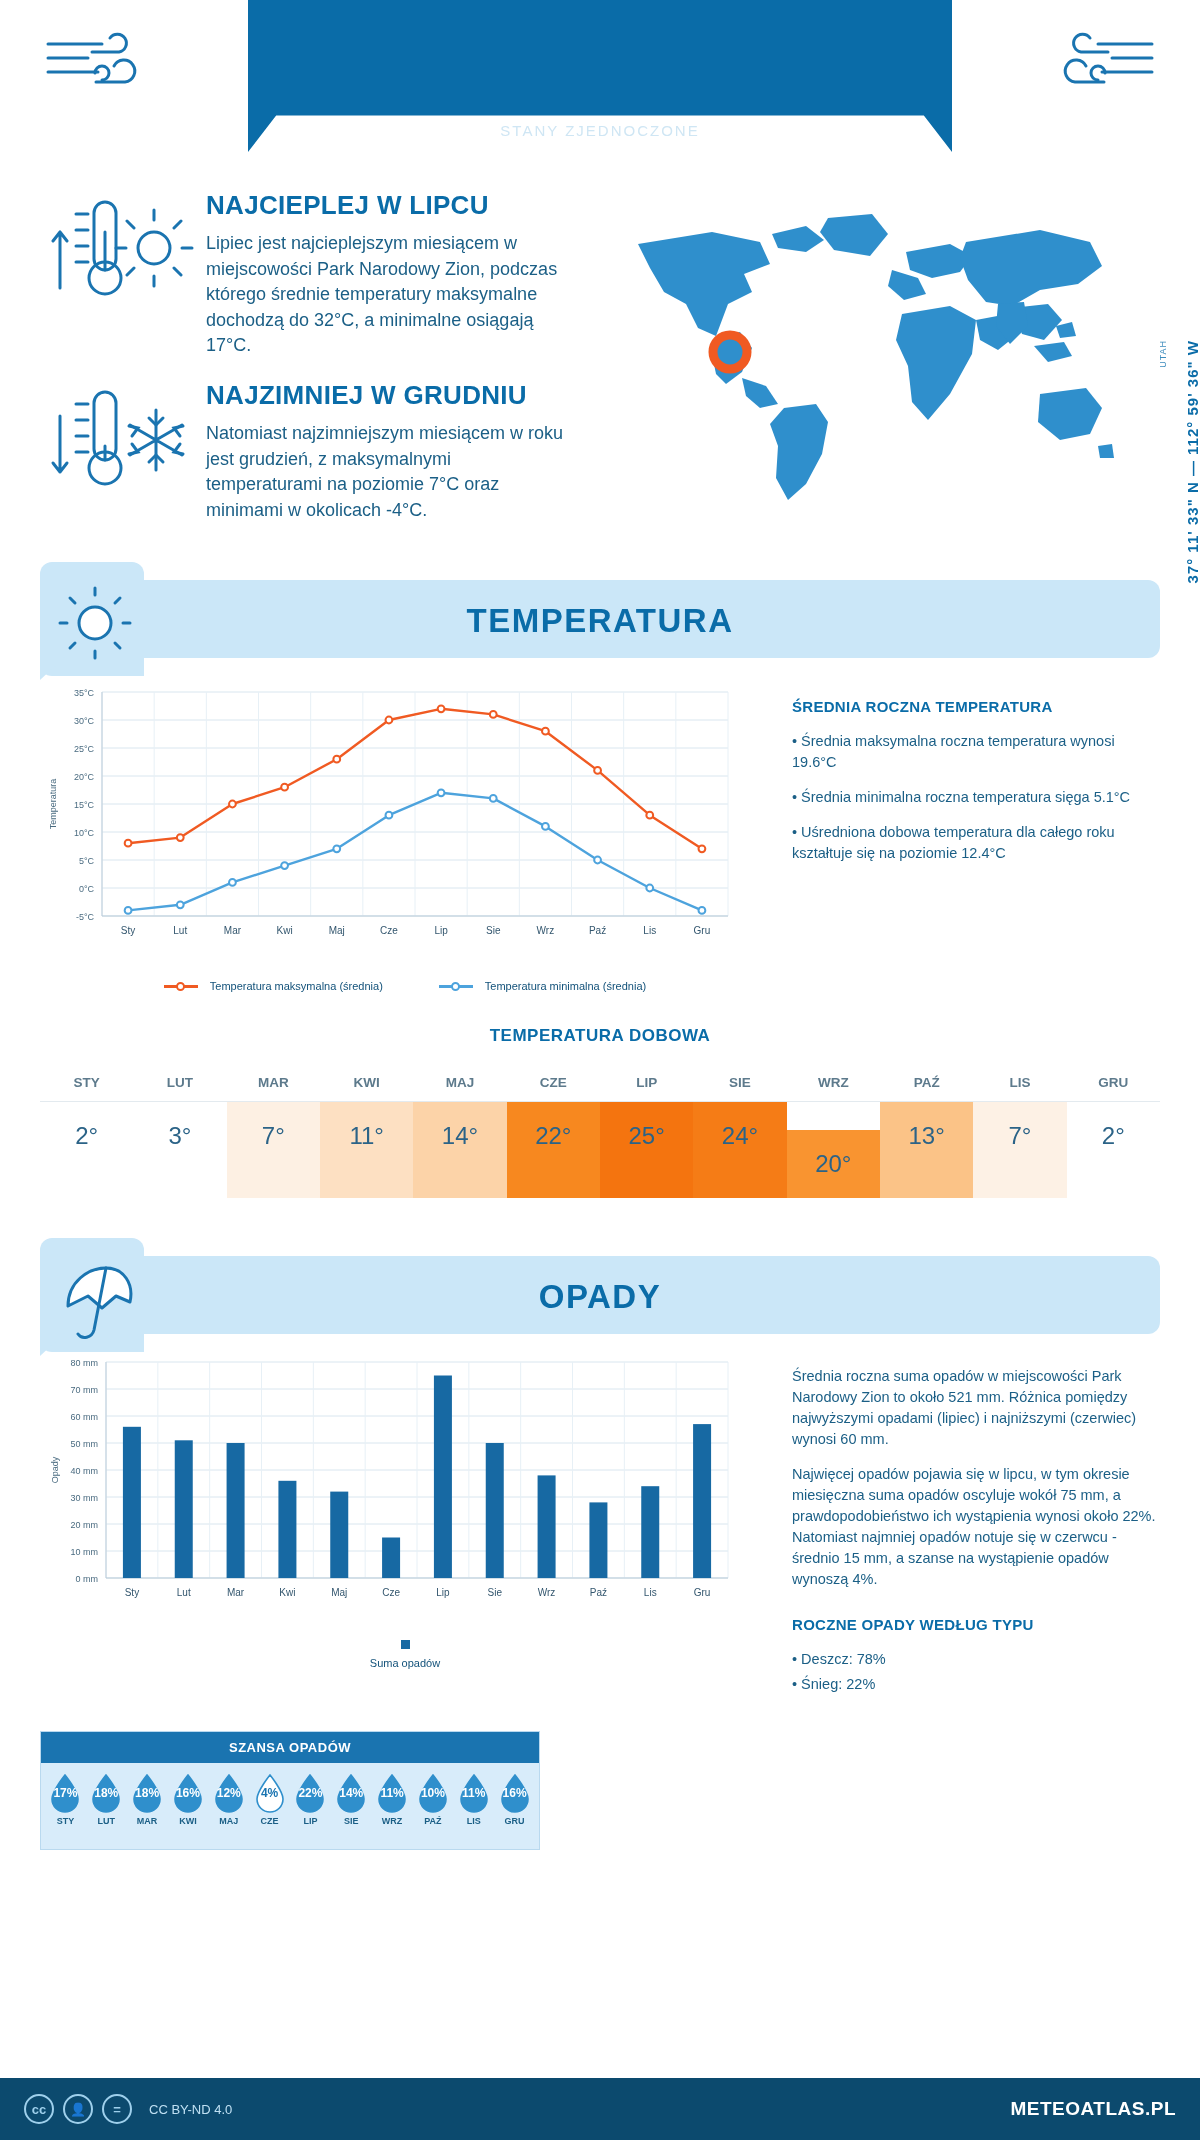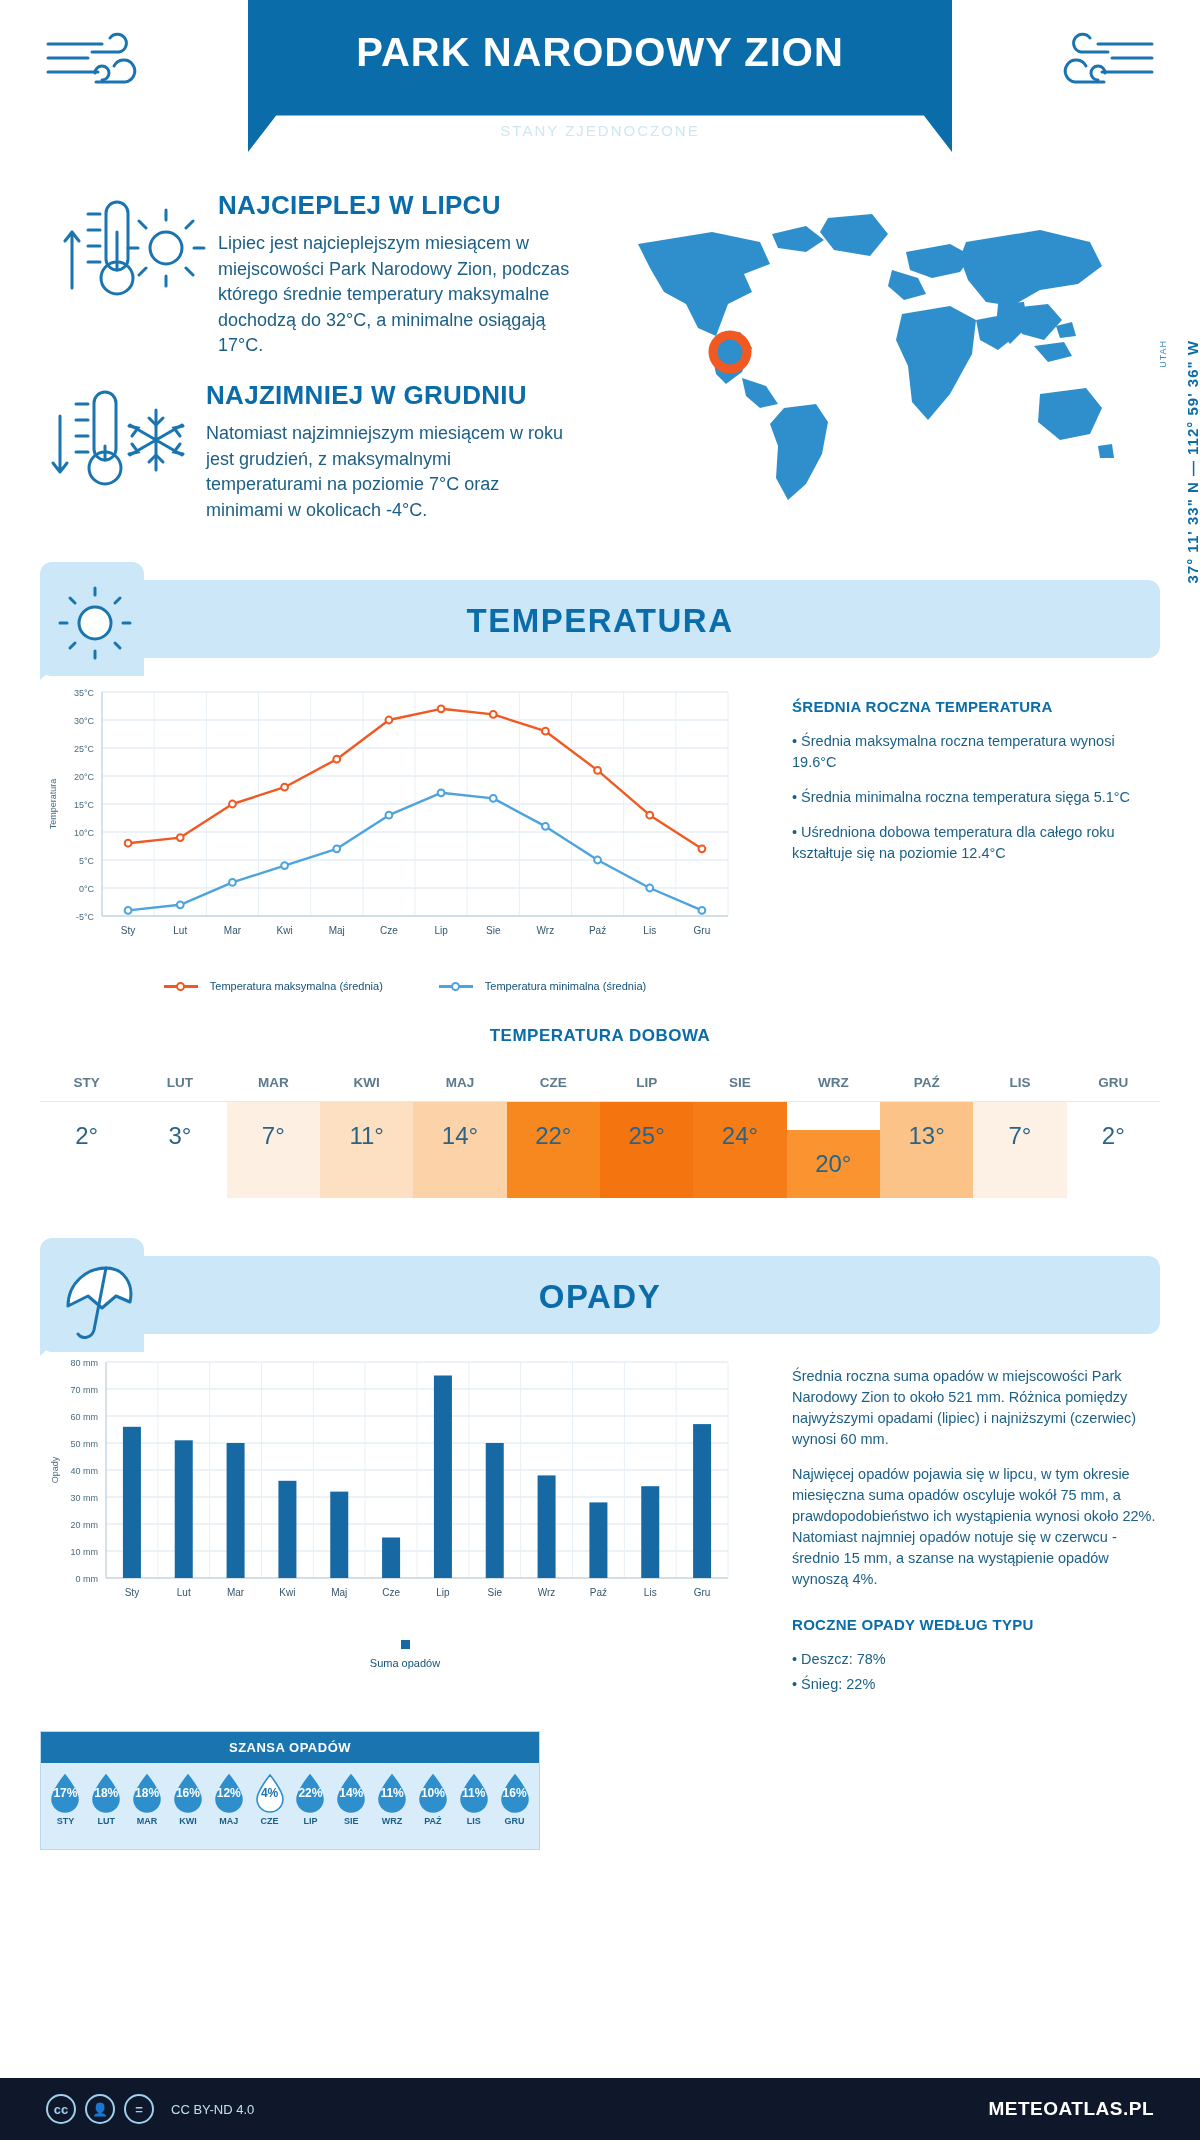--- a/index.html
+++ b/index.html
@@ -45,21 +45,21 @@
     color: #cfe6f4;
     font-size: 15px;
     letter-spacing: 2px;
   }
   .wind-left { position: absolute; left: 40px; top: 28px; }
   .wind-right { position: absolute; right: 40px; top: 28px; }
 
   
   .intro { position: relative; height: 420px; }
   .intro-block { position: absolute; }
-  .intro-warm { left: 58px; top: 30px; width: 520px; }
+  .intro-warm { left: 46px; top: 30px; width: 520px; }
   .intro-cold { left: 46px; top: 220px; width: 520px; }
   .intro-icons { position: absolute; left: 0; top: 6px; width: 160px; height: 110px; }
   .intro-text-wrap { margin-left: 160px; }
   .intro-h {
     color: #0a6ca8;
     font-size: 26px;
     font-weight: bold;
     margin-bottom: 10px;
     letter-spacing: 0.3px;
   }
@@ -231,25 +231,25 @@
     font-size: 12px;
     font-weight: bold;
   }
   .chance-m { font-size: 9px; font-weight: bold; color: #1b5f86; }
 
   
   .footer {
     position: absolute;
     left: 0; bottom: 0;
     width: 1200px; height: 62px;
-    background: #0f172a;
+    background: #0c4a6e;
     display: flex;
     align-items: center;
     justify-content: space-between;
-    padding: 0 46px;
+    padding: 0 24px;
   }
   .cc-group { display: flex; align-items: center; gap: 9px; }
   .cc-badge {
     width: 30px; height: 30px; border-radius: 50%;
     border: 2px solid #9fd0ec;
     color: #9fd0ec;
     display: flex; align-items: center; justify-content: center;
     font-size: 13px; font-weight: bold;
   }
   .cc-text { color: #bfe0f3; font-size: 13px; margin-left: 8px; }
@@ -269,21 +269,20 @@
           <path d="M8 16 H62"></path>
           <path d="M8 30 H48"></path>
           <path d="M8 44 H58"></path>
           <path d="M70 10 a9 9 0 1 1 9 14 H52"></path>
           <path d="M74 38 a11 11 0 1 1 11 16 H56"></path>
           <path d="M62 52 a7 7 0 1 0 -7 -7"></path>
         </g>
       </svg>
     </span>
     <div class="header-banner"></div>
-    <div class="header-title">PARK NARODOWY ZION</div>
     <div class="header-sub">STANY ZJEDNOCZONE</div>
     <span class="wind-right">
       <svg width="110" height="70" viewBox="0 0 110 70">
         <g stroke="#1a74b0" stroke-width="3" fill="none" stroke-linecap="round">
           <path d="M102 16 H48"></path>
           <path d="M102 30 H62"></path>
           <path d="M102 44 H52"></path>
           <path d="M40 10 a9 9 0 1 0 -9 14 H58"></path>
           <path d="M36 38 a11 11 0 1 0 -11 16 H54"></path>
           <path d="M48 52 a7 7 0 1 1 7 -7"></path>

